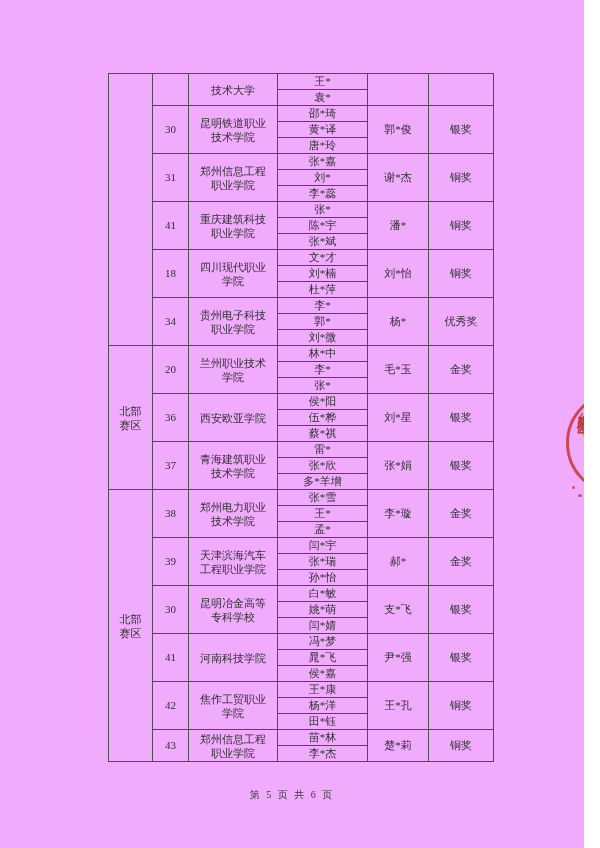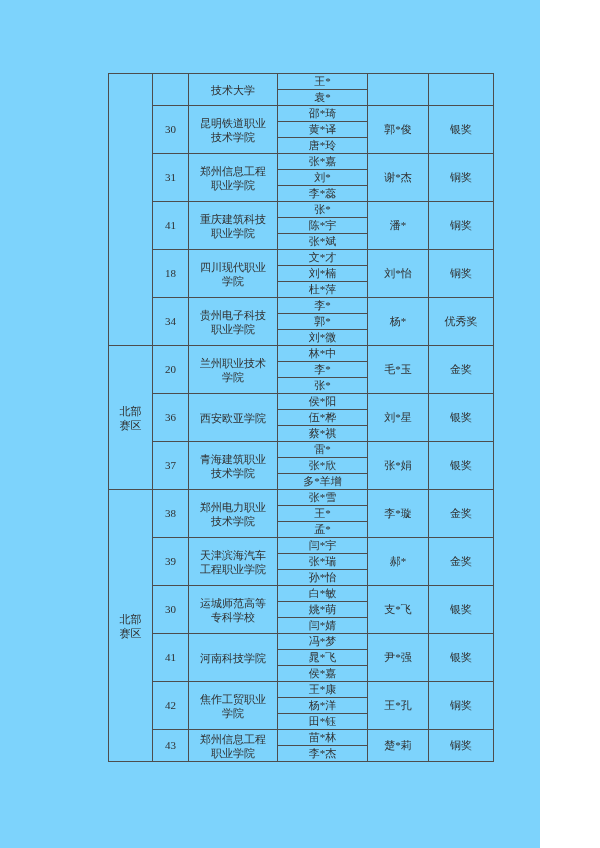--- a/index.html
+++ b/index.html
@@ -1,20 +1,20 @@
 <!DOCTYPE html>
 <html><head>
 <meta charset="utf-8">
 <style>
   * { margin:0; padding:0; box-sizing:border-box; }
   html,body { background:#ffffff; }
   .page {
     position:relative;
-    width:540px; height:848px;
-    background:#7dd3fc;
+    width:584px; height:848px;
+    background:#f0abfc;
     overflow:hidden;
     font-family:"Liberation Serif","DejaVu Serif",serif;
     color:#303030;
   }
   table.results {
     position:absolute;
     left:108px; top:73px;
     width:385px;
     border-collapse:collapse;
     table-layout:fixed;
@@ -232,21 +232,21 @@
           <td rowspan="3">金奖</td>
         </tr>
         <tr>
           <td>张*瑞</td>
         </tr>
         <tr>
           <td>孙*怡</td>
         </tr>
         <tr>
           <td rowspan="3">30</td>
-          <td rowspan="3" class="school-cell"><span class="school-label">运城师范高等专科学校</span></td>
+          <td rowspan="3" class="school-cell"><span class="school-label">昆明冶金高等专科学校</span></td>
           <td>白*敏</td>
           <td rowspan="3">支*飞</td>
           <td rowspan="3">银奖</td>
         </tr>
         <tr>
           <td>姚*萌</td>
         </tr>
         <tr>
           <td>闫*婧</td>
         </tr>
@@ -288,13 +288,14 @@
         </tr>
       </tbody>
   </table>
 
   <div class="seal-circle"></div>
   <div class="seal-text">份有限公司</div>
   <div class="seal-mark m1"></div>
   <div class="seal-mark m2"></div>
   <div class="seal-mark m3"></div>
 
+  <div class="footer">第 5 页 共 6 页</div>
 </div>
 
 </body></html>

